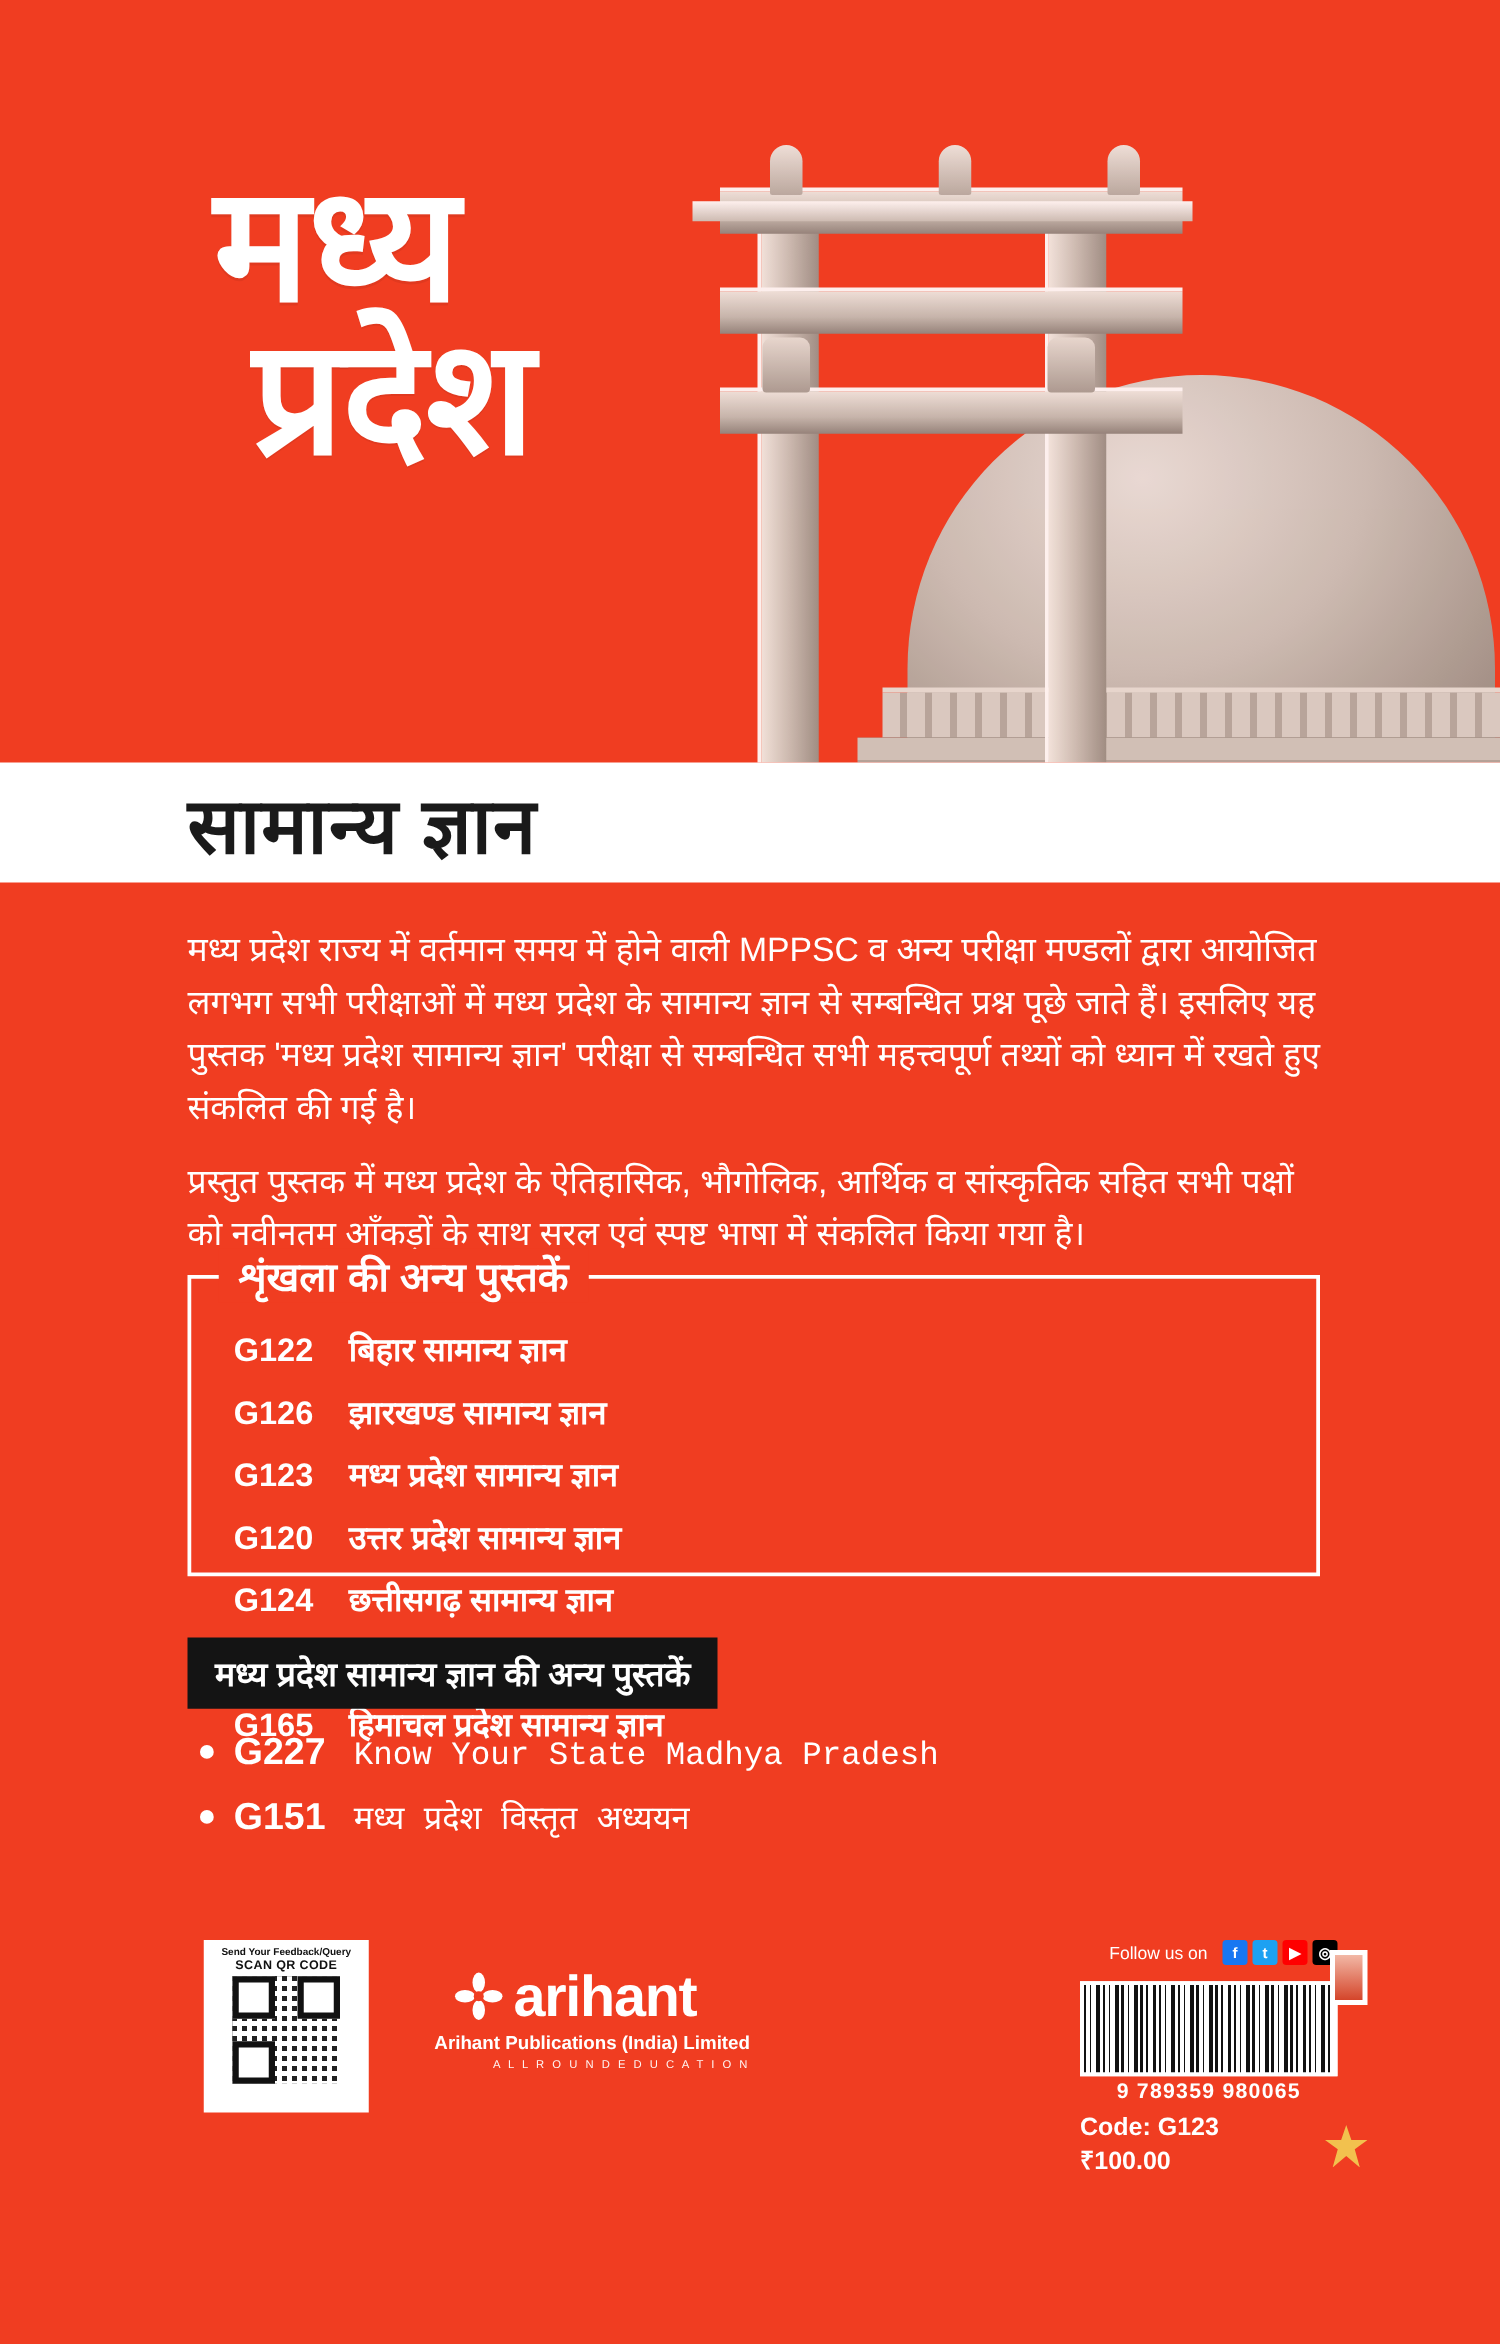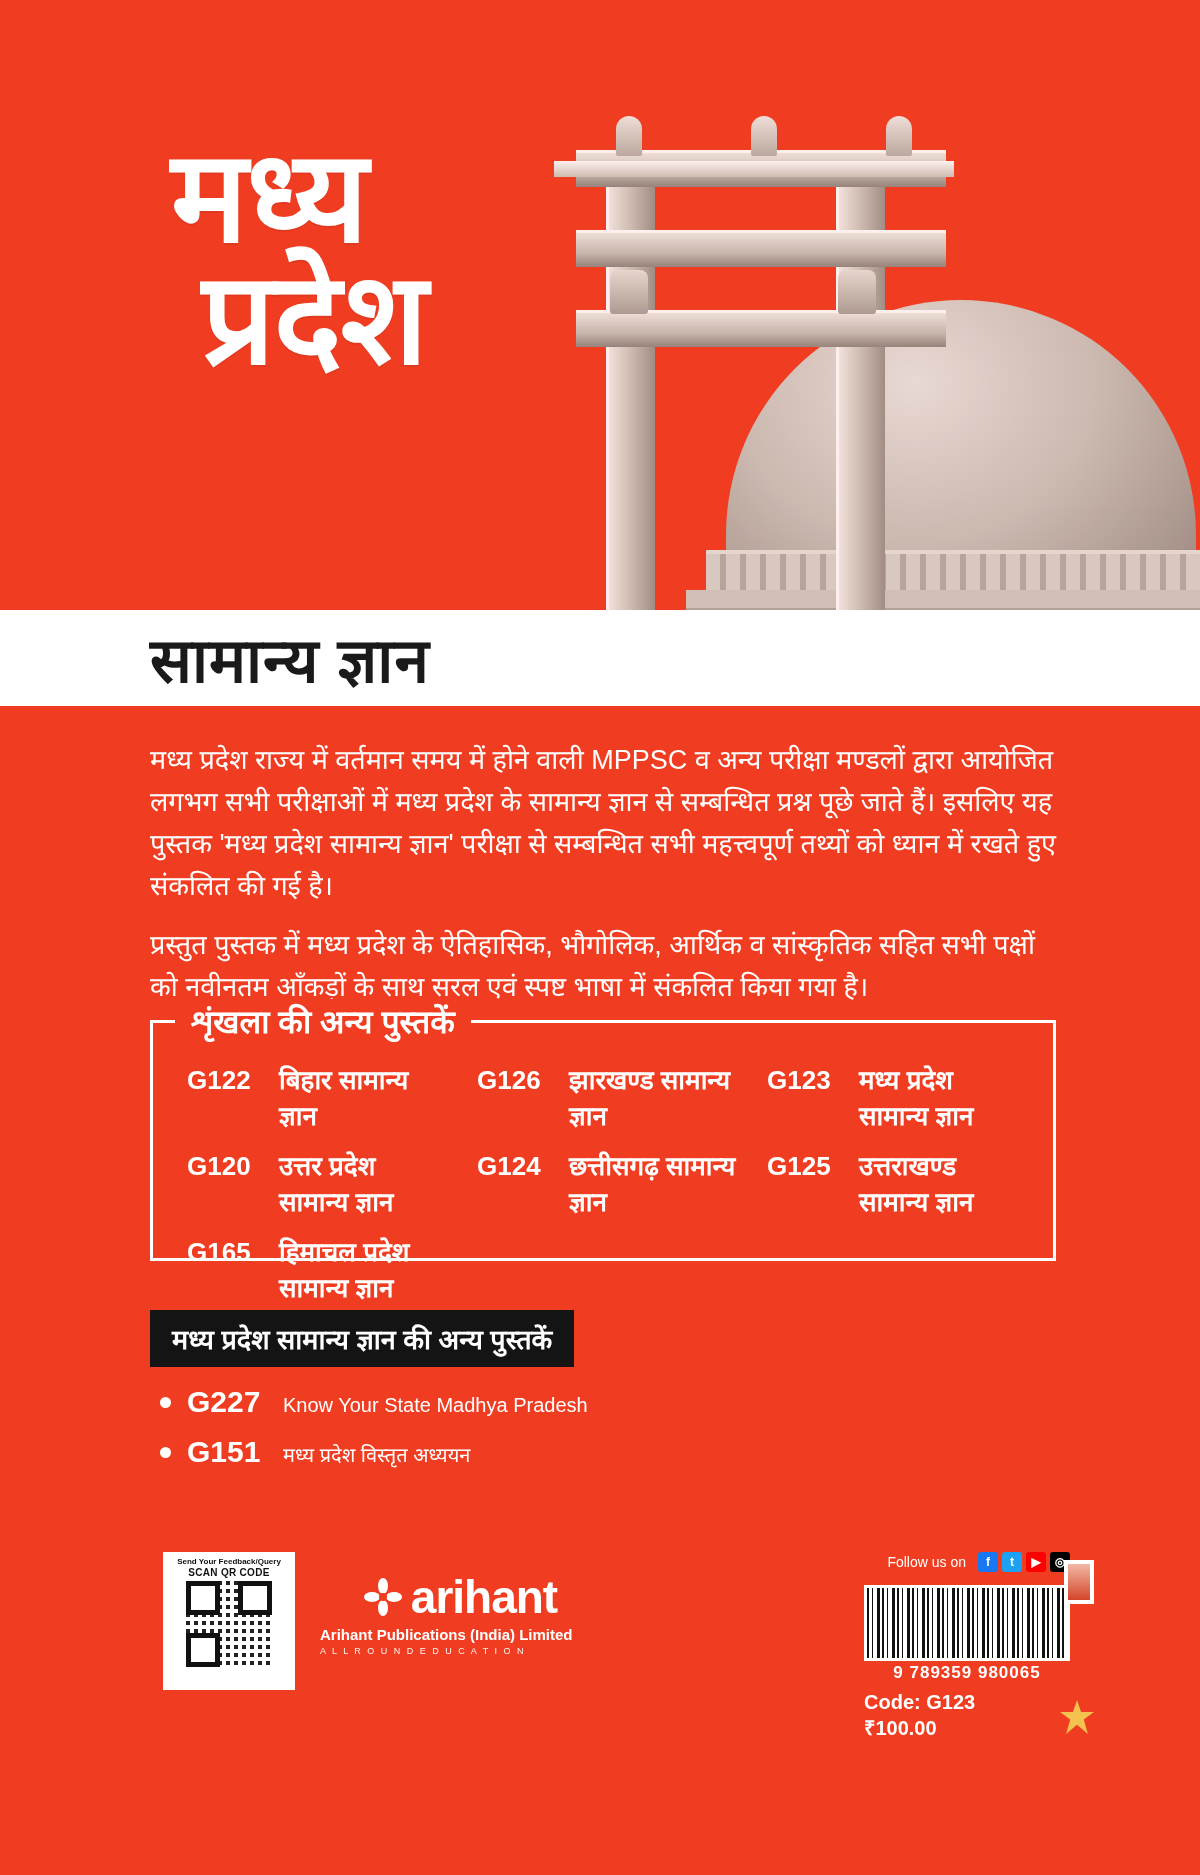--- a/index.html
+++ b/index.html
@@ -121,21 +121,21 @@
     position:absolute;left:22px;top:-24px;
     background:#f03d21;
     padding:0 16px;
     color:#ffffff;
     font-size:32px;
     font-weight:bold;
   }
   .series-grid{
     position:absolute;left:34px;top:38px;width:840px;
     display:grid;
-    grid-template-columns:1fr 1fr 1fr;
+    grid-template-columns:1fr;
     row-gap:14px;column-gap:30px;
   }
   .series-item{
     display:flex;align-items:baseline;color:#ffffff;font-size:26px;
   }
   .series-code{font-weight:bold;min-width:92px;}
   .series-name{font-weight:bold;}
 
   
   .other-head{
@@ -148,21 +148,21 @@
     position:absolute;left:160px;top:1385px;width:700px;
   }
   .other-row{
     display:flex;align-items:baseline;color:#ffffff;margin-bottom:16px;
   }
   .bullet{
     width:11px;height:11px;border-radius:50%;background:#ffffff;
     margin-right:16px;position:relative;top:-4px;flex:0 0 auto;
   }
   .other-code{font-weight:bold;font-size:30px;min-width:96px;}
-  .other-name{font-size:20px;}
+  .other-name{font-size:26px;font-family:Liberation Mono, monospace;}
 
   
   .qr-card{
     position:absolute;left:163px;top:1552px;width:122px;height:128px;
     background:#ffffff;border-radius:0;padding:5px;
   }
   .qr-head{
     font-size:8px;font-weight:bold;color:#111;text-align:center;line-height:1.25;
   }
   .qr-sub{font-size:10px;font-weight:bold;color:#111;text-align:center;letter-spacing:.3px;}
@@ -173,21 +173,21 @@
       repeating-linear-gradient(to bottom,#111 0 4px,#fff 4px 8px);
     background-blend-mode:screen;
     position:relative;
   }
   .qr-eye{position:absolute;width:24px;height:24px;border:5px solid #111;background:#fff;}
   .qr-eye.e1{left:0;top:0;}
   .qr-eye.e2{right:0;top:0;}
   .qr-eye.e3{left:0;bottom:0;}
 
   .brand{
-    position:absolute;left:320px;top:1570px;width:280px;text-align:left;
+    position:absolute;left:320px;top:1570px;width:280px;text-align:right;
   }
   .brand-row{display:flex;align-items:center;justify-content:center;}
   .brand-mark{
     width:40px;height:40px;margin-right:8px;position:relative;
   }
   .brand-name{
     color:#ffffff;font-size:46px;font-weight:bold;letter-spacing:-1px;
   }
   .brand-sub{
     color:#ffffff;font-size:15px;font-weight:bold;margin-top:2px;

